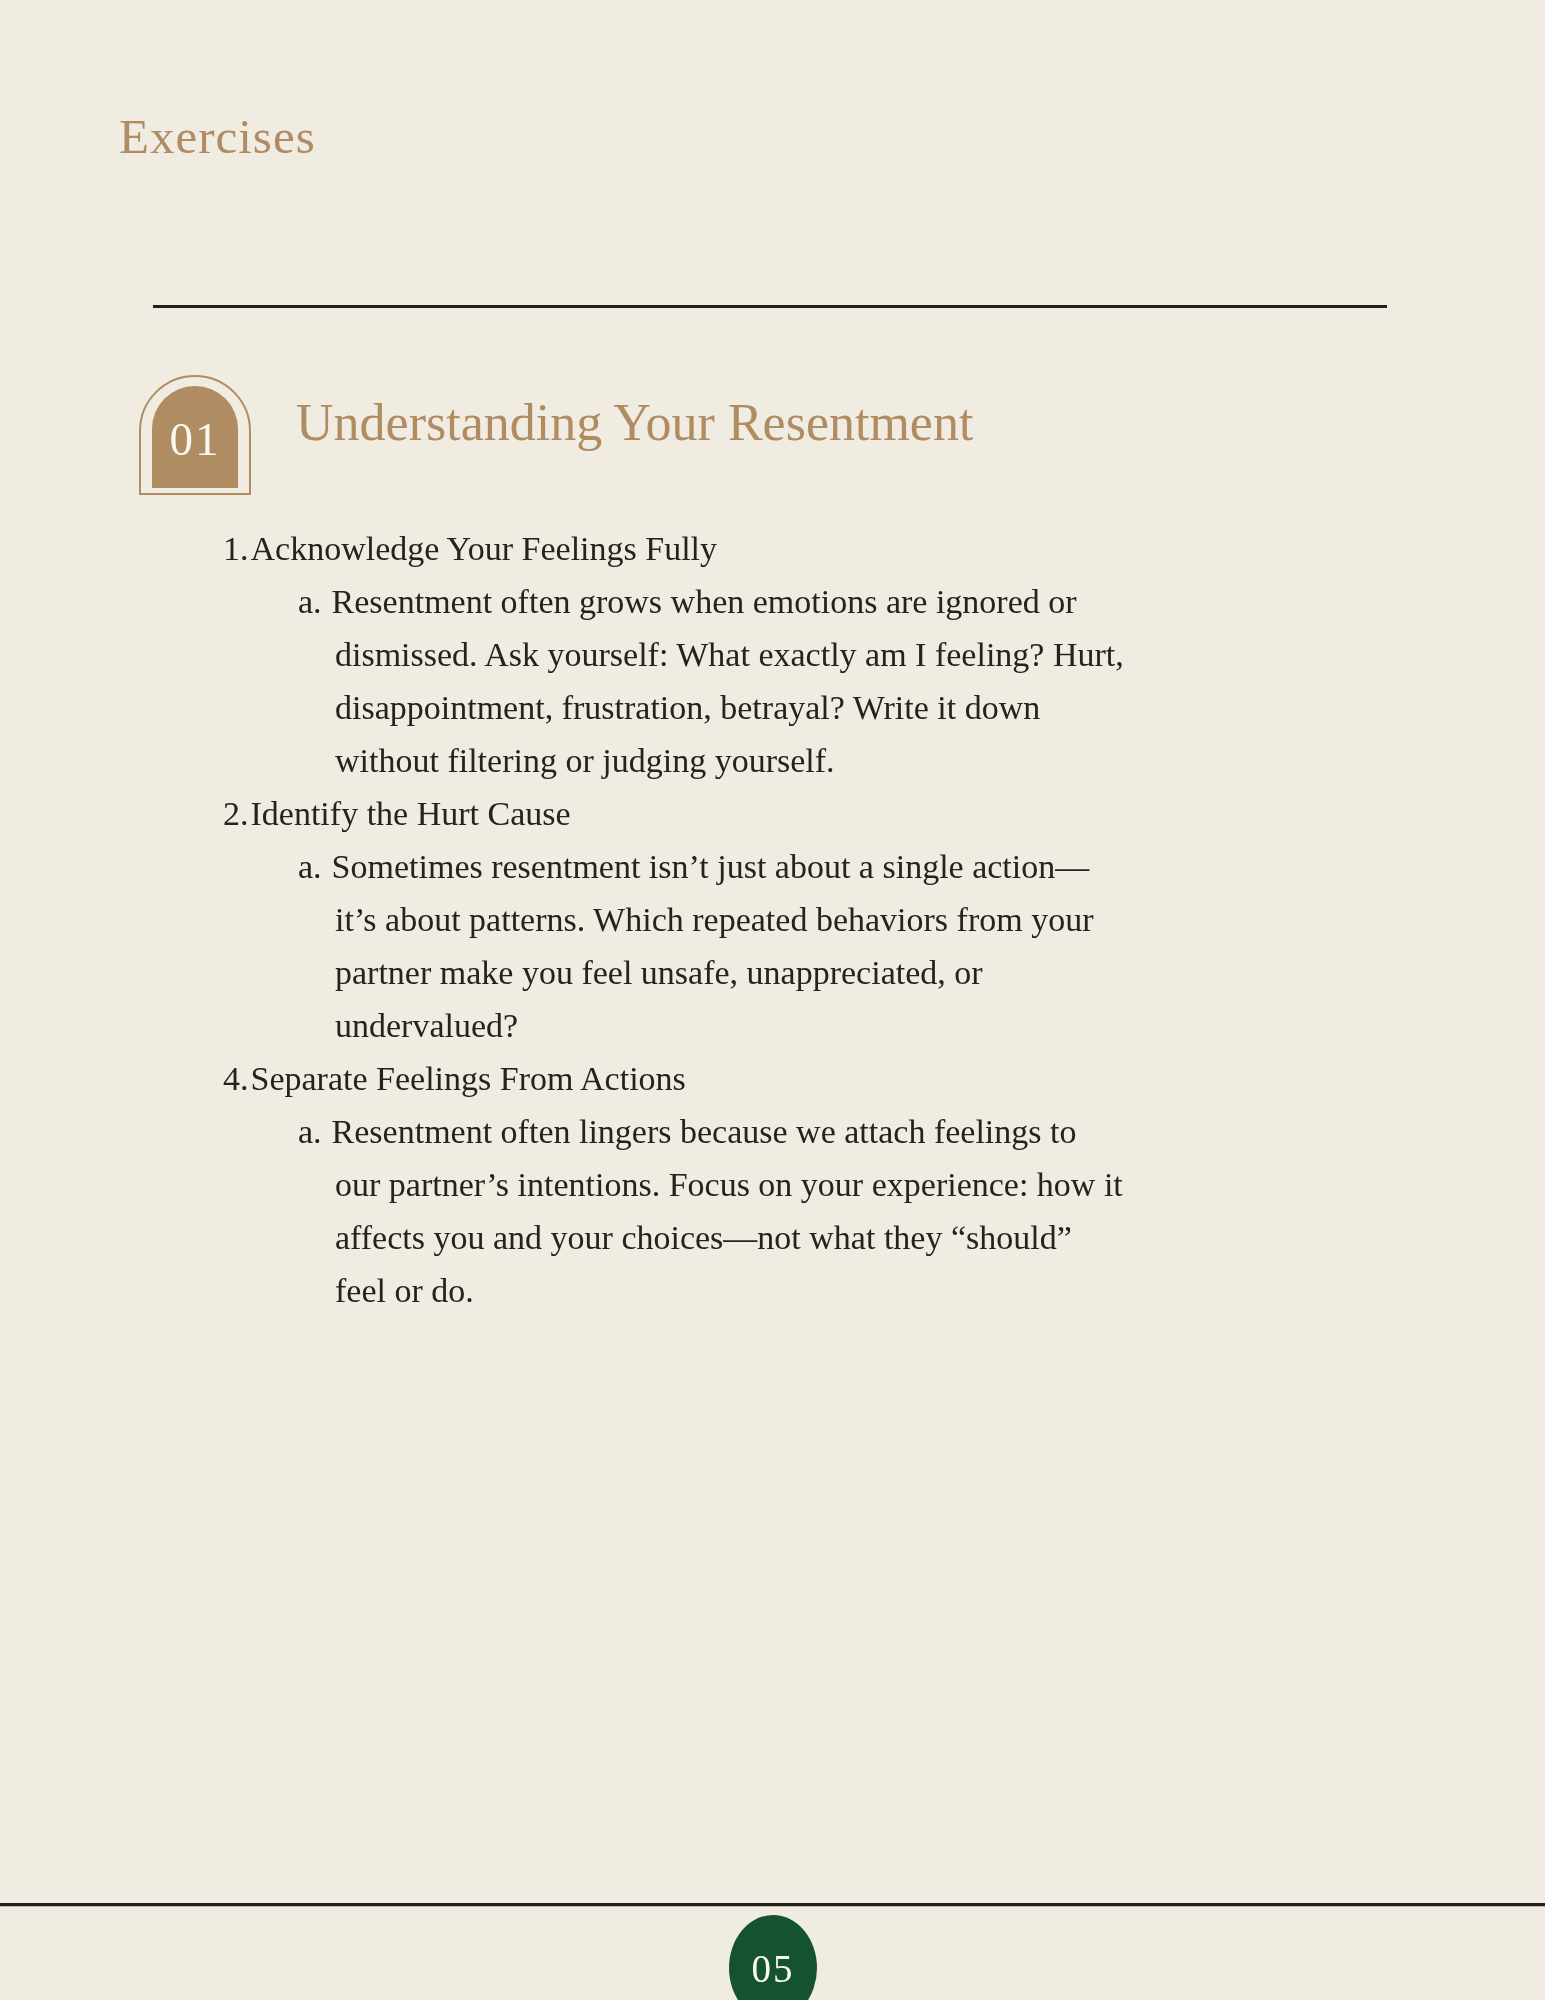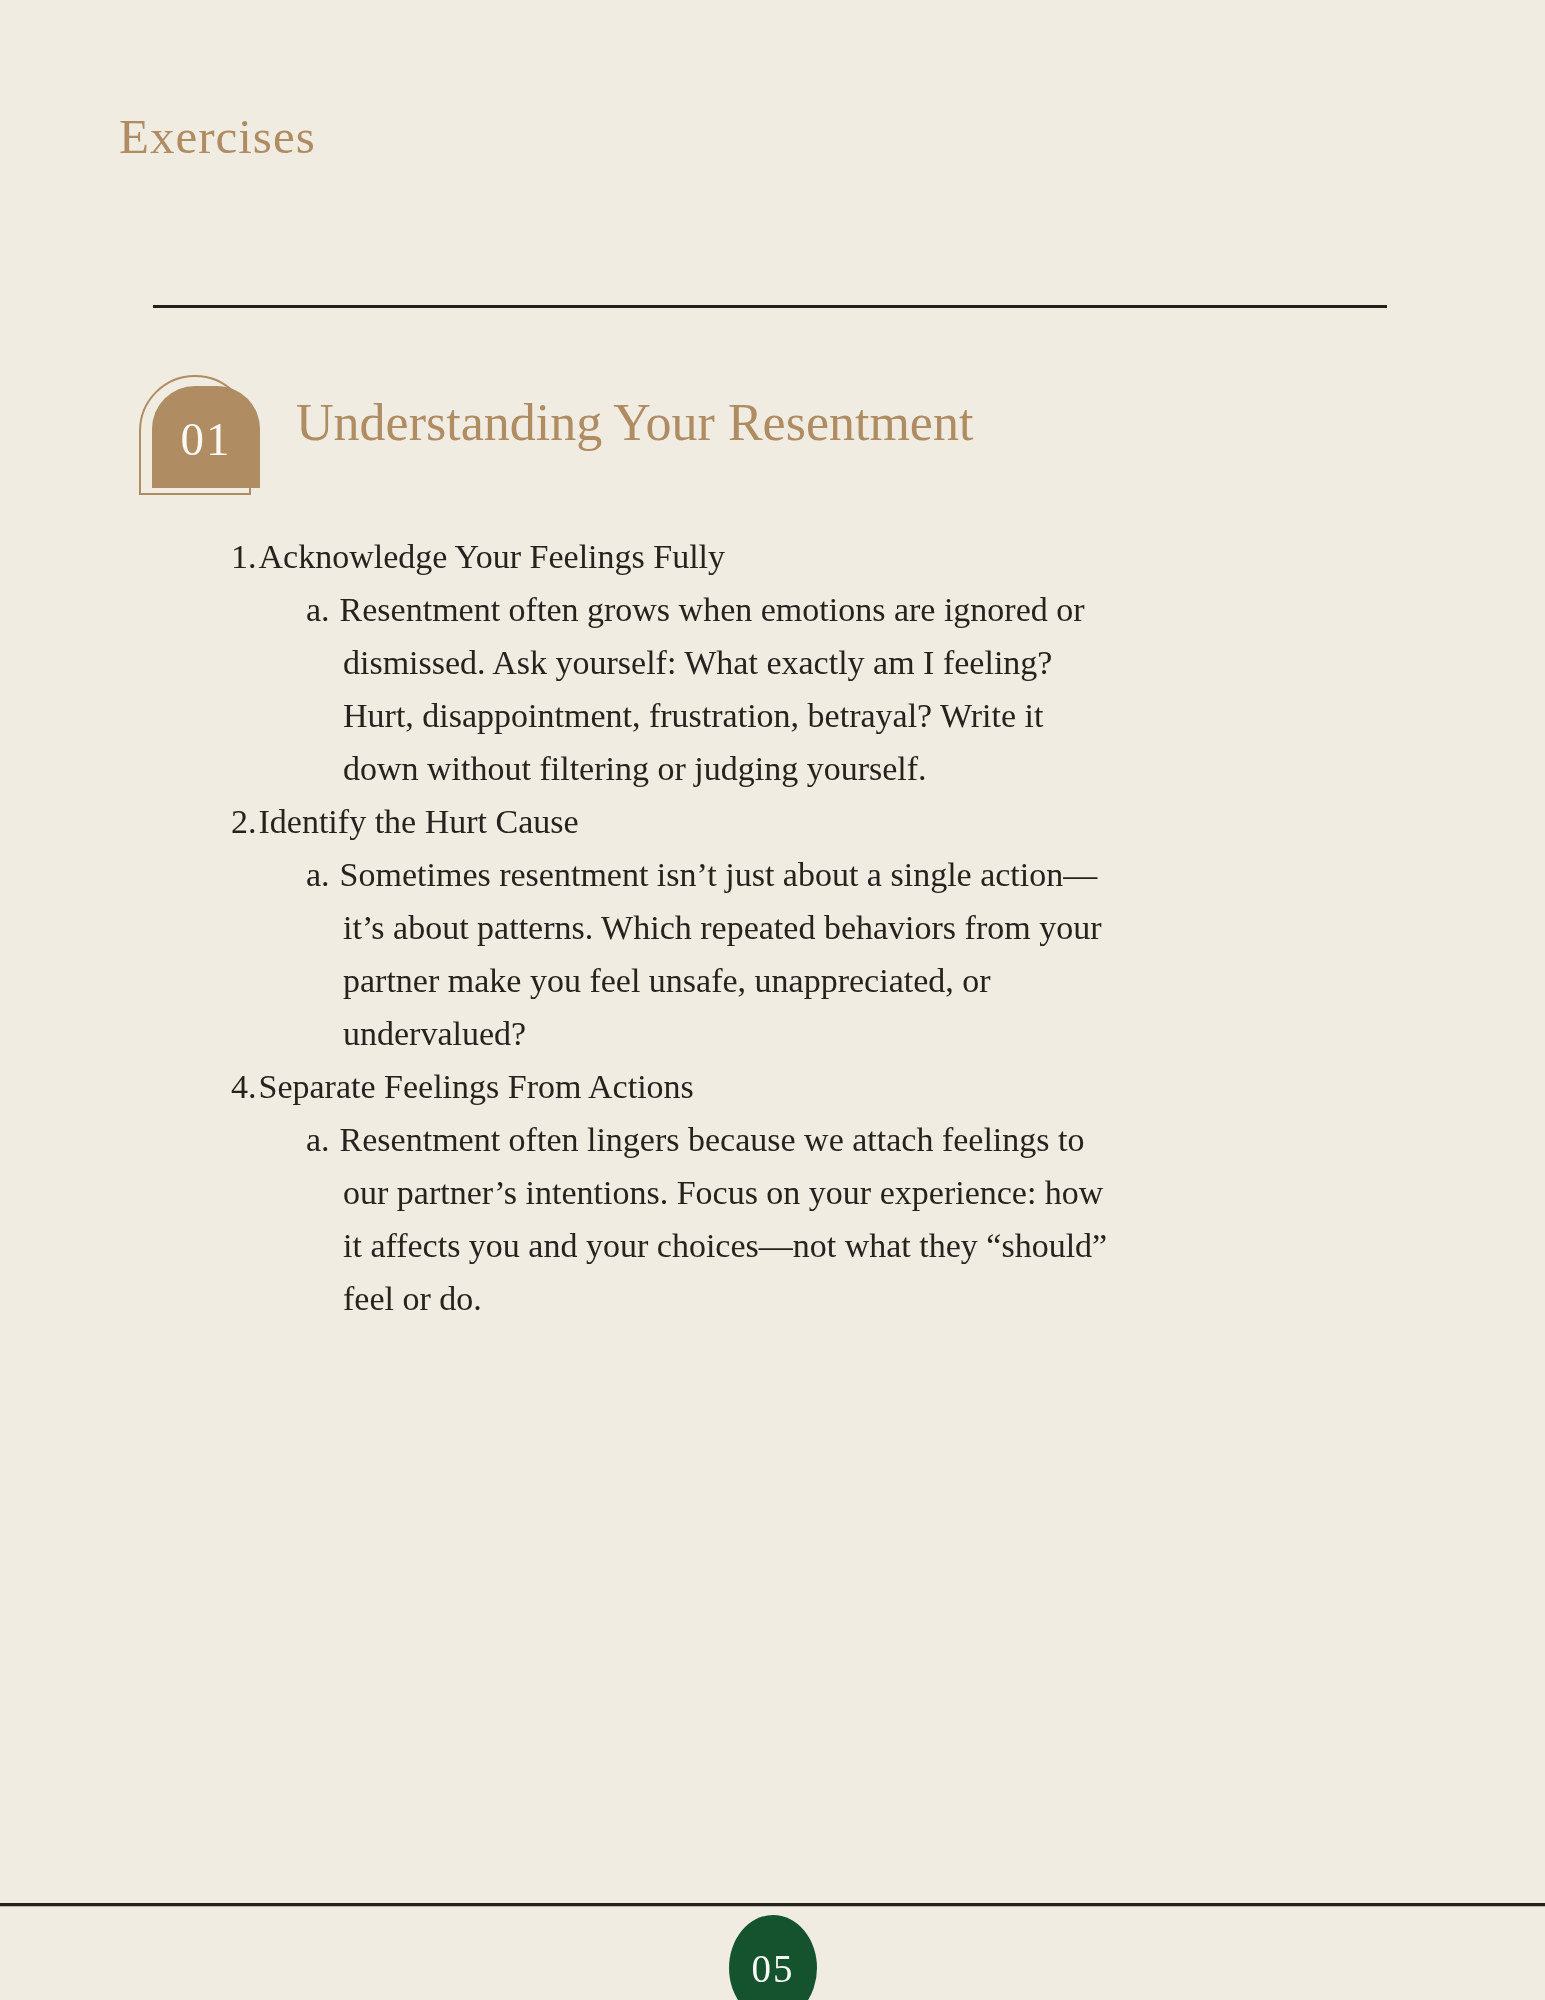--- a/index.html
+++ b/index.html
@@ -49,21 +49,21 @@
     height: 120px;
     box-sizing: border-box;
     border: 2px solid #b08c63;
     border-radius: 56px 56px 0 0;
   }
 
   .badge-inner {
     position: absolute;
     left: 11px;
     top: 9px;
-    width: 108px;
+    width: 86px;
     height: 102px;
     background: #b08c63;
     border-radius: 43px 43px 0 0;
     display: flex;
     align-items: center;
     justify-content: center;
   }
 
   .badge-number {
     color: #faf8f3;
@@ -87,21 +87,21 @@
     position: absolute;
     left: 223px;
     top: 522px;
     width: 905px;
     font-size: 34px;
     line-height: 53px;
   }
 
   .content ol {
     list-style: none;
-    margin: 8px;
+    margin: 0;
     padding: 0;
   }
 
   .exercise-title-line .num {
     padding-right: 2px;
   }
 
   .detail-line {
     padding-left: 112px;
     text-indent: -37px;

